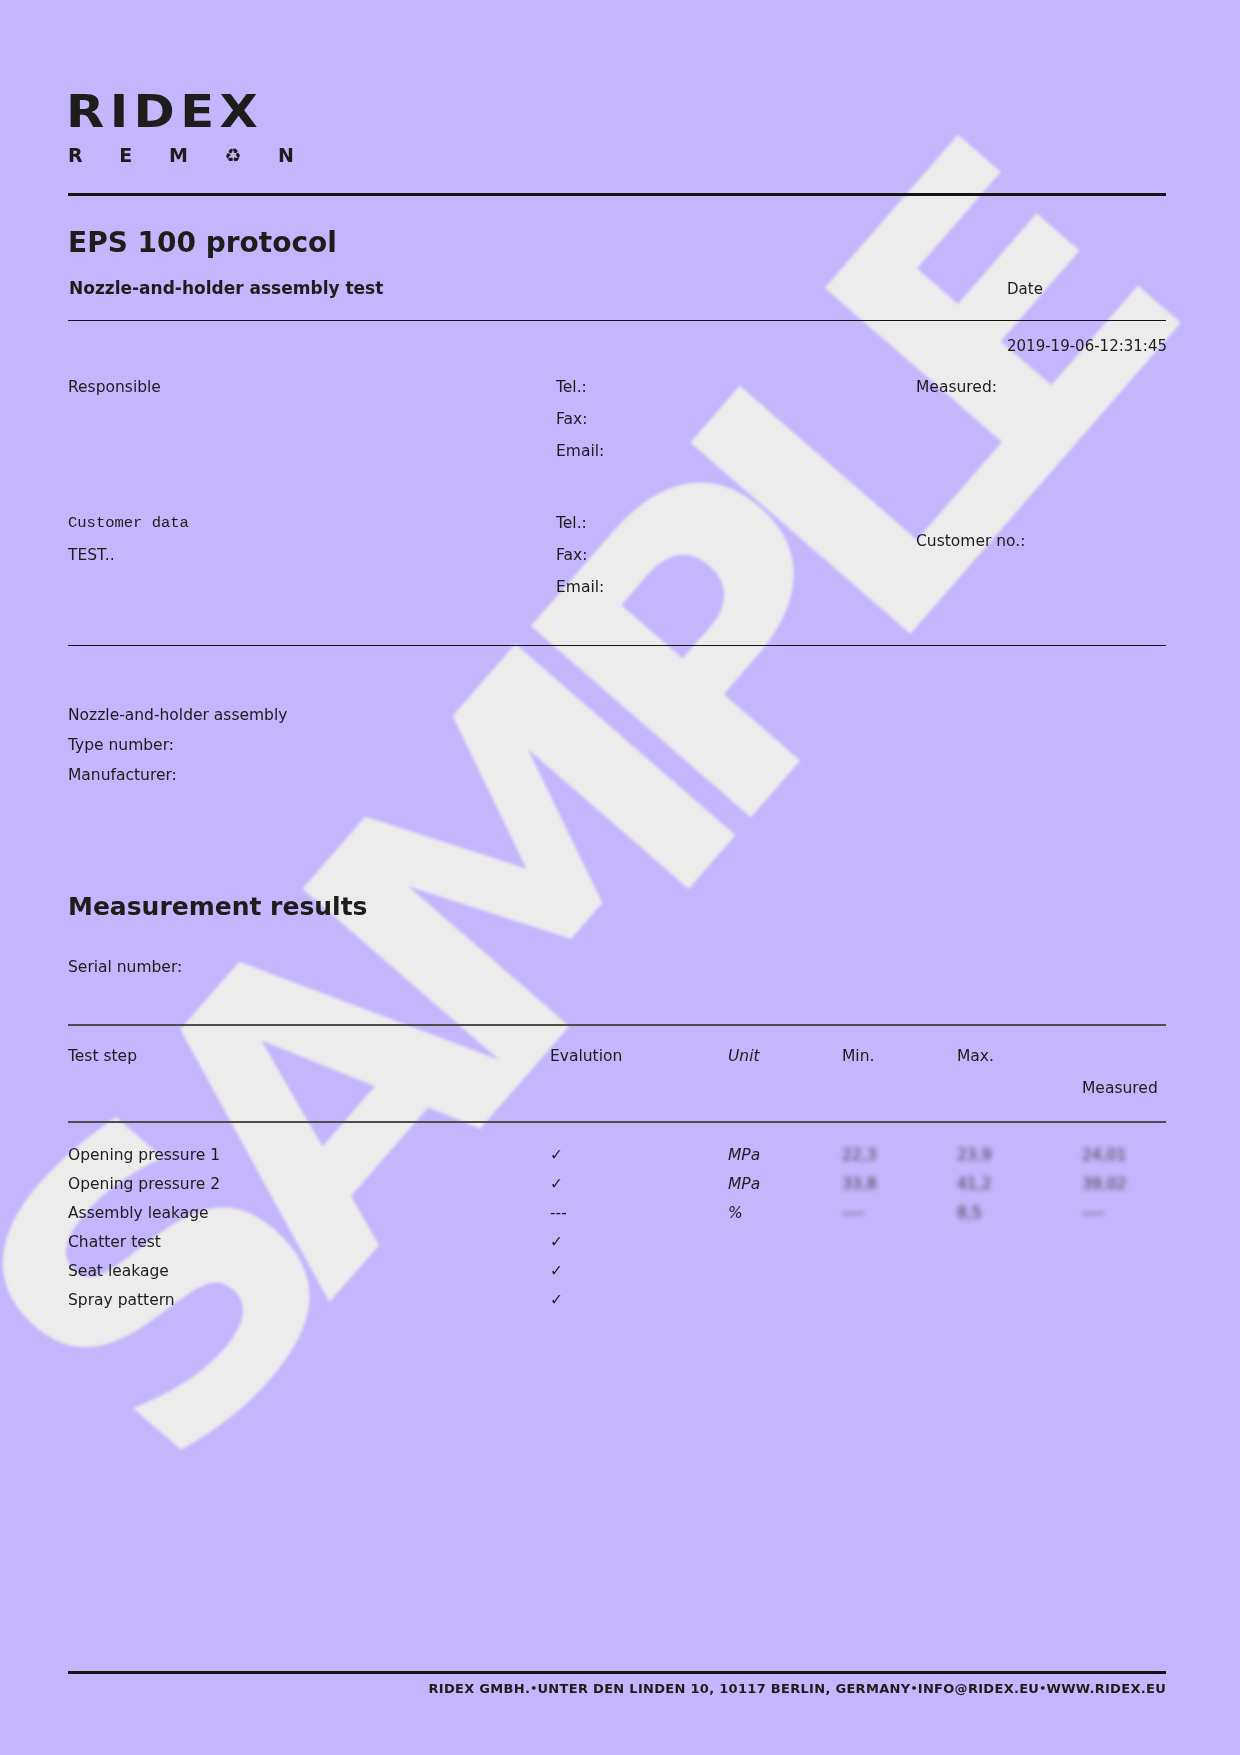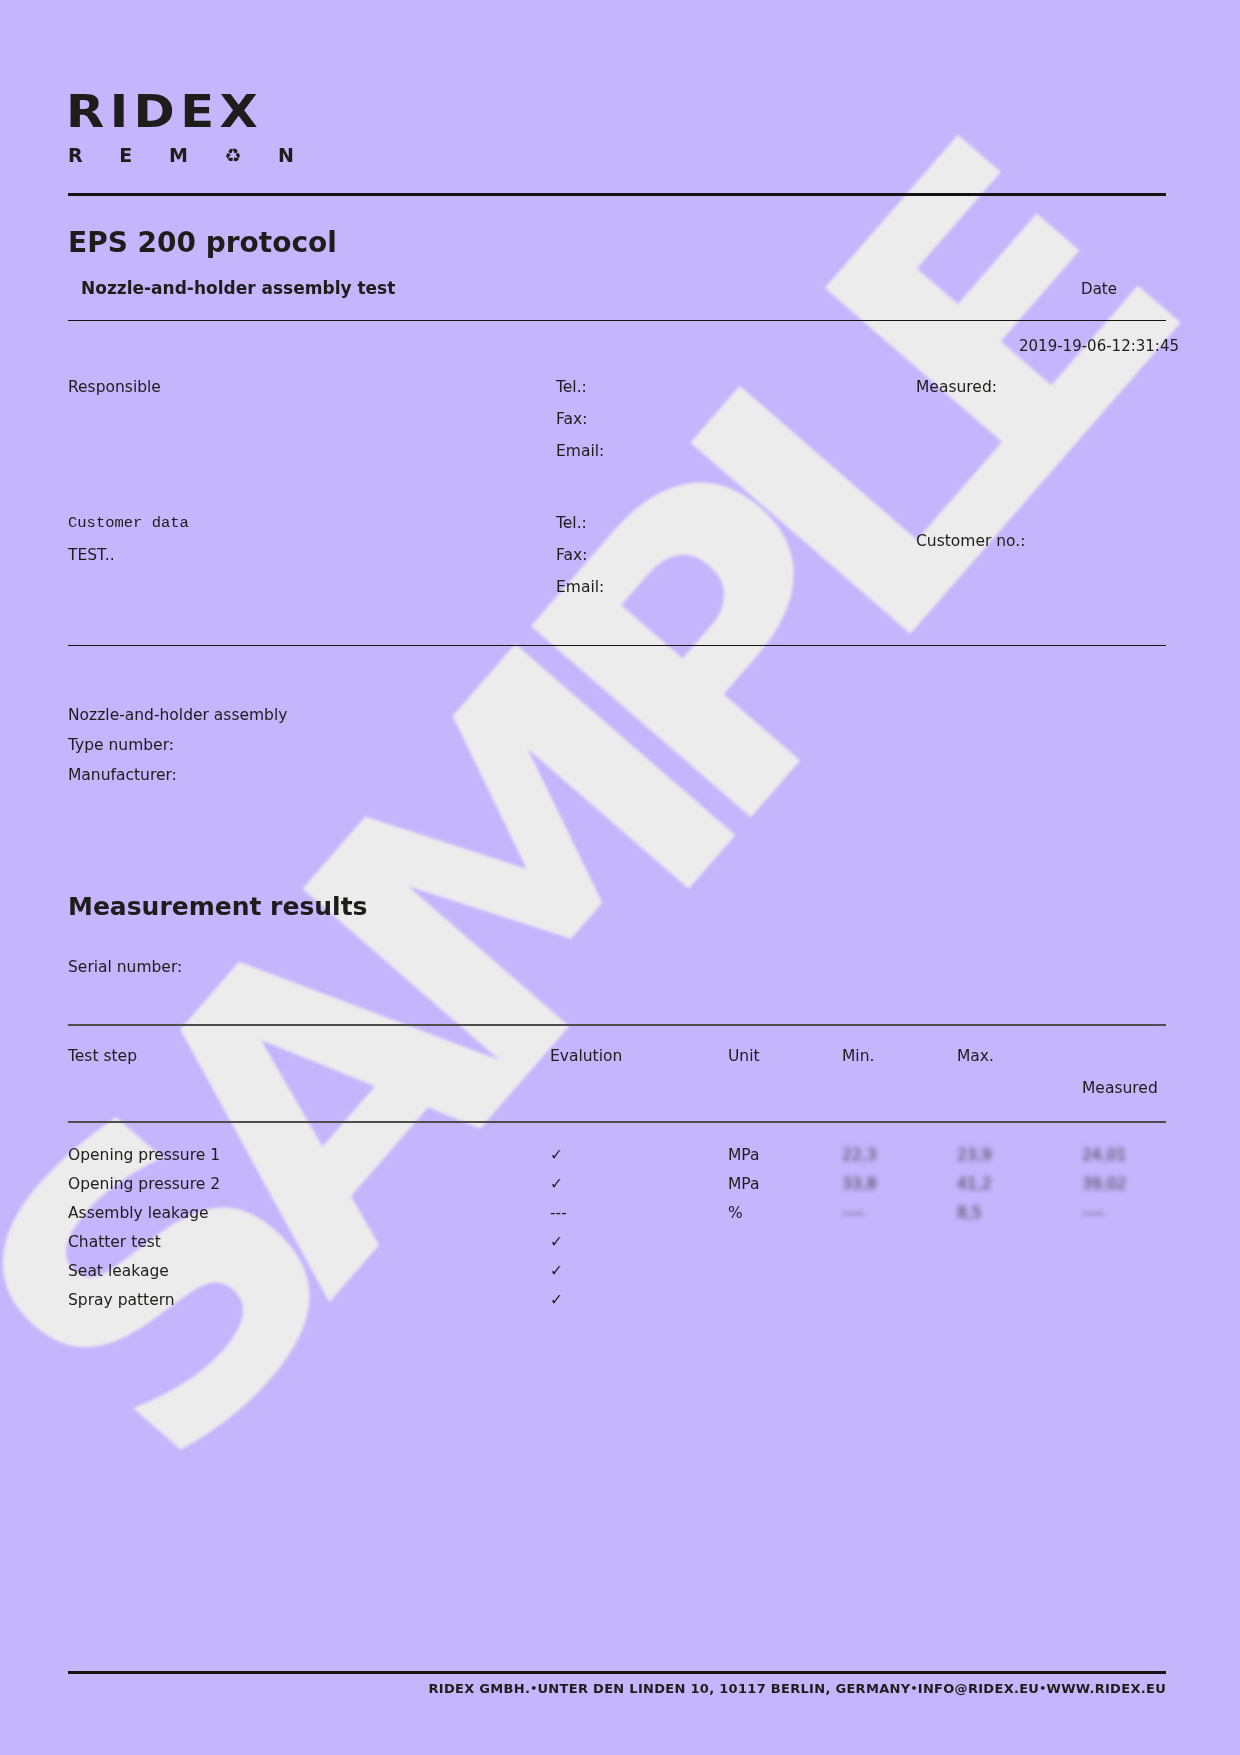--- a/index.html
+++ b/index.html
@@ -26,39 +26,39 @@
     letter-spacing:5px; line-height:1; transform:scale(1.08,0.95); transform-origin:left top;
   }
   .logo-sub {
     position:absolute; left:68px; top:146px; width:226px;
     display:flex; justify-content:space-between; align-items:center;
     font-size:19px; font-weight:bold; line-height:1;
   }
 
   .page-title { left:68px; top:225px; font-size:28px; font-weight:bold; }
   .subtitle-row {
-    position:absolute; left:81px; width:1098px; top:278px;
-    display:flex; justify-content:space-between; align-items:baseline;text-align:center;
+    position:absolute; left:69px; width:1098px; top:278px;
+    display:flex; justify-content:space-between; align-items:baseline;
   }
   .page-subtitle { font-size:17px; font-weight:bold; }
   .date-wrap { display:flex; gap:39px; font-size:15px;flex-direction:column; }
 
   .lbl { font-size:15.5px; }
 
   .assembly-block { left:68px; top:700px; font-size:15.5px; line-height:30px; }
 
   .results-heading { left:68px; top:891px; font-size:25px; font-weight:bold; }
 
   .thead { position:absolute; left:68px; top:1047px; width:1098px; height:20px; font-size:15.5px; }
   .tbody { position:absolute; left:68px; top:1146px; width:1098px; font-size:15.5px; }
   .trow { position:relative; height:29px; }
   .cell { position:absolute; top:0; white-space:nowrap; }
   .c-step { left:0; }
   .c-eval { left:482px; }
-  .c-unit { left:660px; }
+  .c-unit { left:660px;font-style:italic; }
   .c-min  { left:774px; }
   .c-max  { left:889px; }
   .c-meas { left:1014px; width:84px; }
   .h-meas { text-align:left;margin-top:32px; }
   .blurred { filter:blur(2.6px); color:#3c3c3c; }
 
   .footer-row {
     position:absolute; left:68px; top:1681px; width:1098px;
     display:flex; justify-content:flex-end; align-items:center;
     font-size:13px; font-weight:bold; letter-spacing:0.3px; white-space:nowrap;
@@ -80,21 +80,21 @@
         <span>R</span>
         <span>E</span>
         <span>M</span>
         <span>♻</span>
         <span>N</span>
       </div>
     </div>
 
     <div class="rule" style="top:193px;height:3px;"></div>
 
-    <div class="abs page-title">EPS 200 protocol</div>
+    <div class="abs page-title">EPS 100 protocol</div>
     <div class="subtitle-row">
       <span class="page-subtitle">Nozzle-and-holder assembly test</span>
       <span class="date-wrap">
         <span>Date</span>
         <span>2019-19-06-12:31:45</span>
       </span>
     </div>
 
     <div class="rule" style="top:320px;height:1px;"></div>
 

